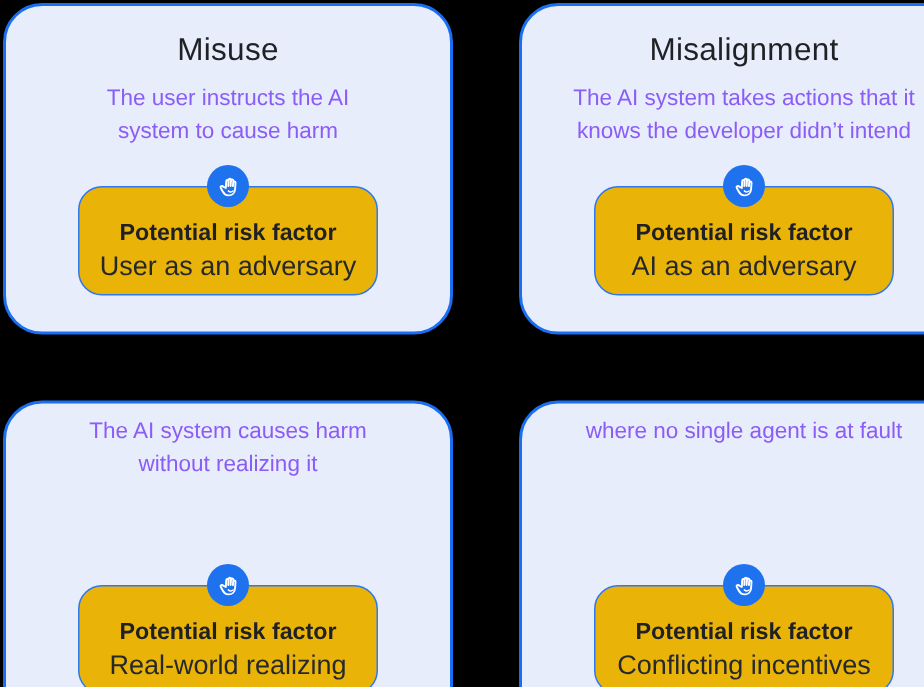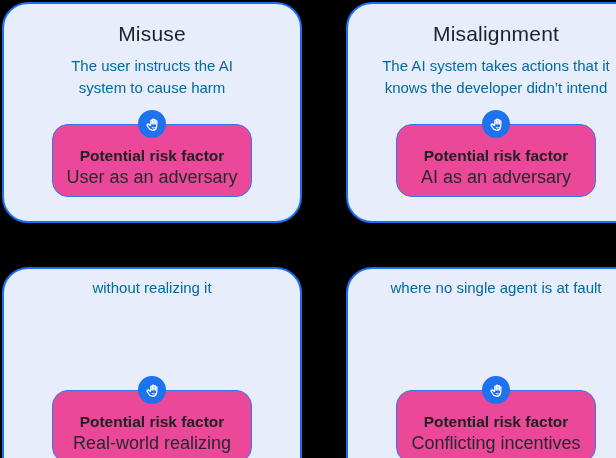--- a/index.html
+++ b/index.html
@@ -39,30 +39,30 @@
     margin-top: 16px;
     font-size: 21px;
     line-height: 27px;
     color: #1f2125;
     letter-spacing: 0.2px;
   }
   .card-desc {
     margin-top: 8px;
     font-size: 15px;
     line-height: 22px;
-    color: #0369a1;
+    color: #8b5cf6;
   }
   .risk-box {
     position: relative;
     margin-top: auto;
     margin-bottom: 24px;
     width: 200px;
     min-height: 72px;
     box-sizing: border-box;
-    background: #ec4899;
+    background: #eab308;
     border: 1.5px solid #2e78f0;
     border-radius: 16px;
     padding: 21px 6px 8px 6px;
   }
   .icon-circle {
     position: absolute;
     top: -15px;
     left: 50%;
     transform: translateX(-50%);
     width: 28px;
@@ -129,20 +129,21 @@
           </g>
         </svg>
       </div>
       <div class="risk-label">Potential risk factor</div>
       <div class="risk-value">AI as an adversary</div>
     </div>
   </div>
 
   <div class="card">
     <div class="card-desc">
+      <div>The AI system causes harm</div>
       <div>without realizing it</div>
     </div>
     <div class="risk-box">
       <div class="icon-circle">
         <svg width="17" height="17" viewBox="0 0 24 24" fill="none" stroke="#ffffff" stroke-width="1.8" stroke-linecap="round" stroke-linejoin="round">
           <g transform="rotate(4 12 12) translate(2.2 0.6)">
             <path d="M7.1 12.8 V6.3 a1.1 1.1 0 0 1 2.2 0 v4.4 V4.9 a1.1 1.1 0 0 1 2.2 0 v5.6 V5.5 a1.1 1.1 0 0 1 2.2 0 v5 V7.2 a1.1 1.1 0 0 1 2.2 0 v6.1 c0 3.7 -2.5 6.2 -6 6.2 c-2.4 0 -4 -1.1 -5.3 -3.1 l-2.2 -3.3 c-0.4 -0.6 -0.25 -1.4 0.35 -1.8 c0.6 -0.4 1.4 -0.25 1.85 0.35 z"></path>
             <path d="M9.7 15.3 c1.4 1.1 3.2 1 4.5 -0.2" stroke-width="1.4"></path>
           </g>
         </svg>

